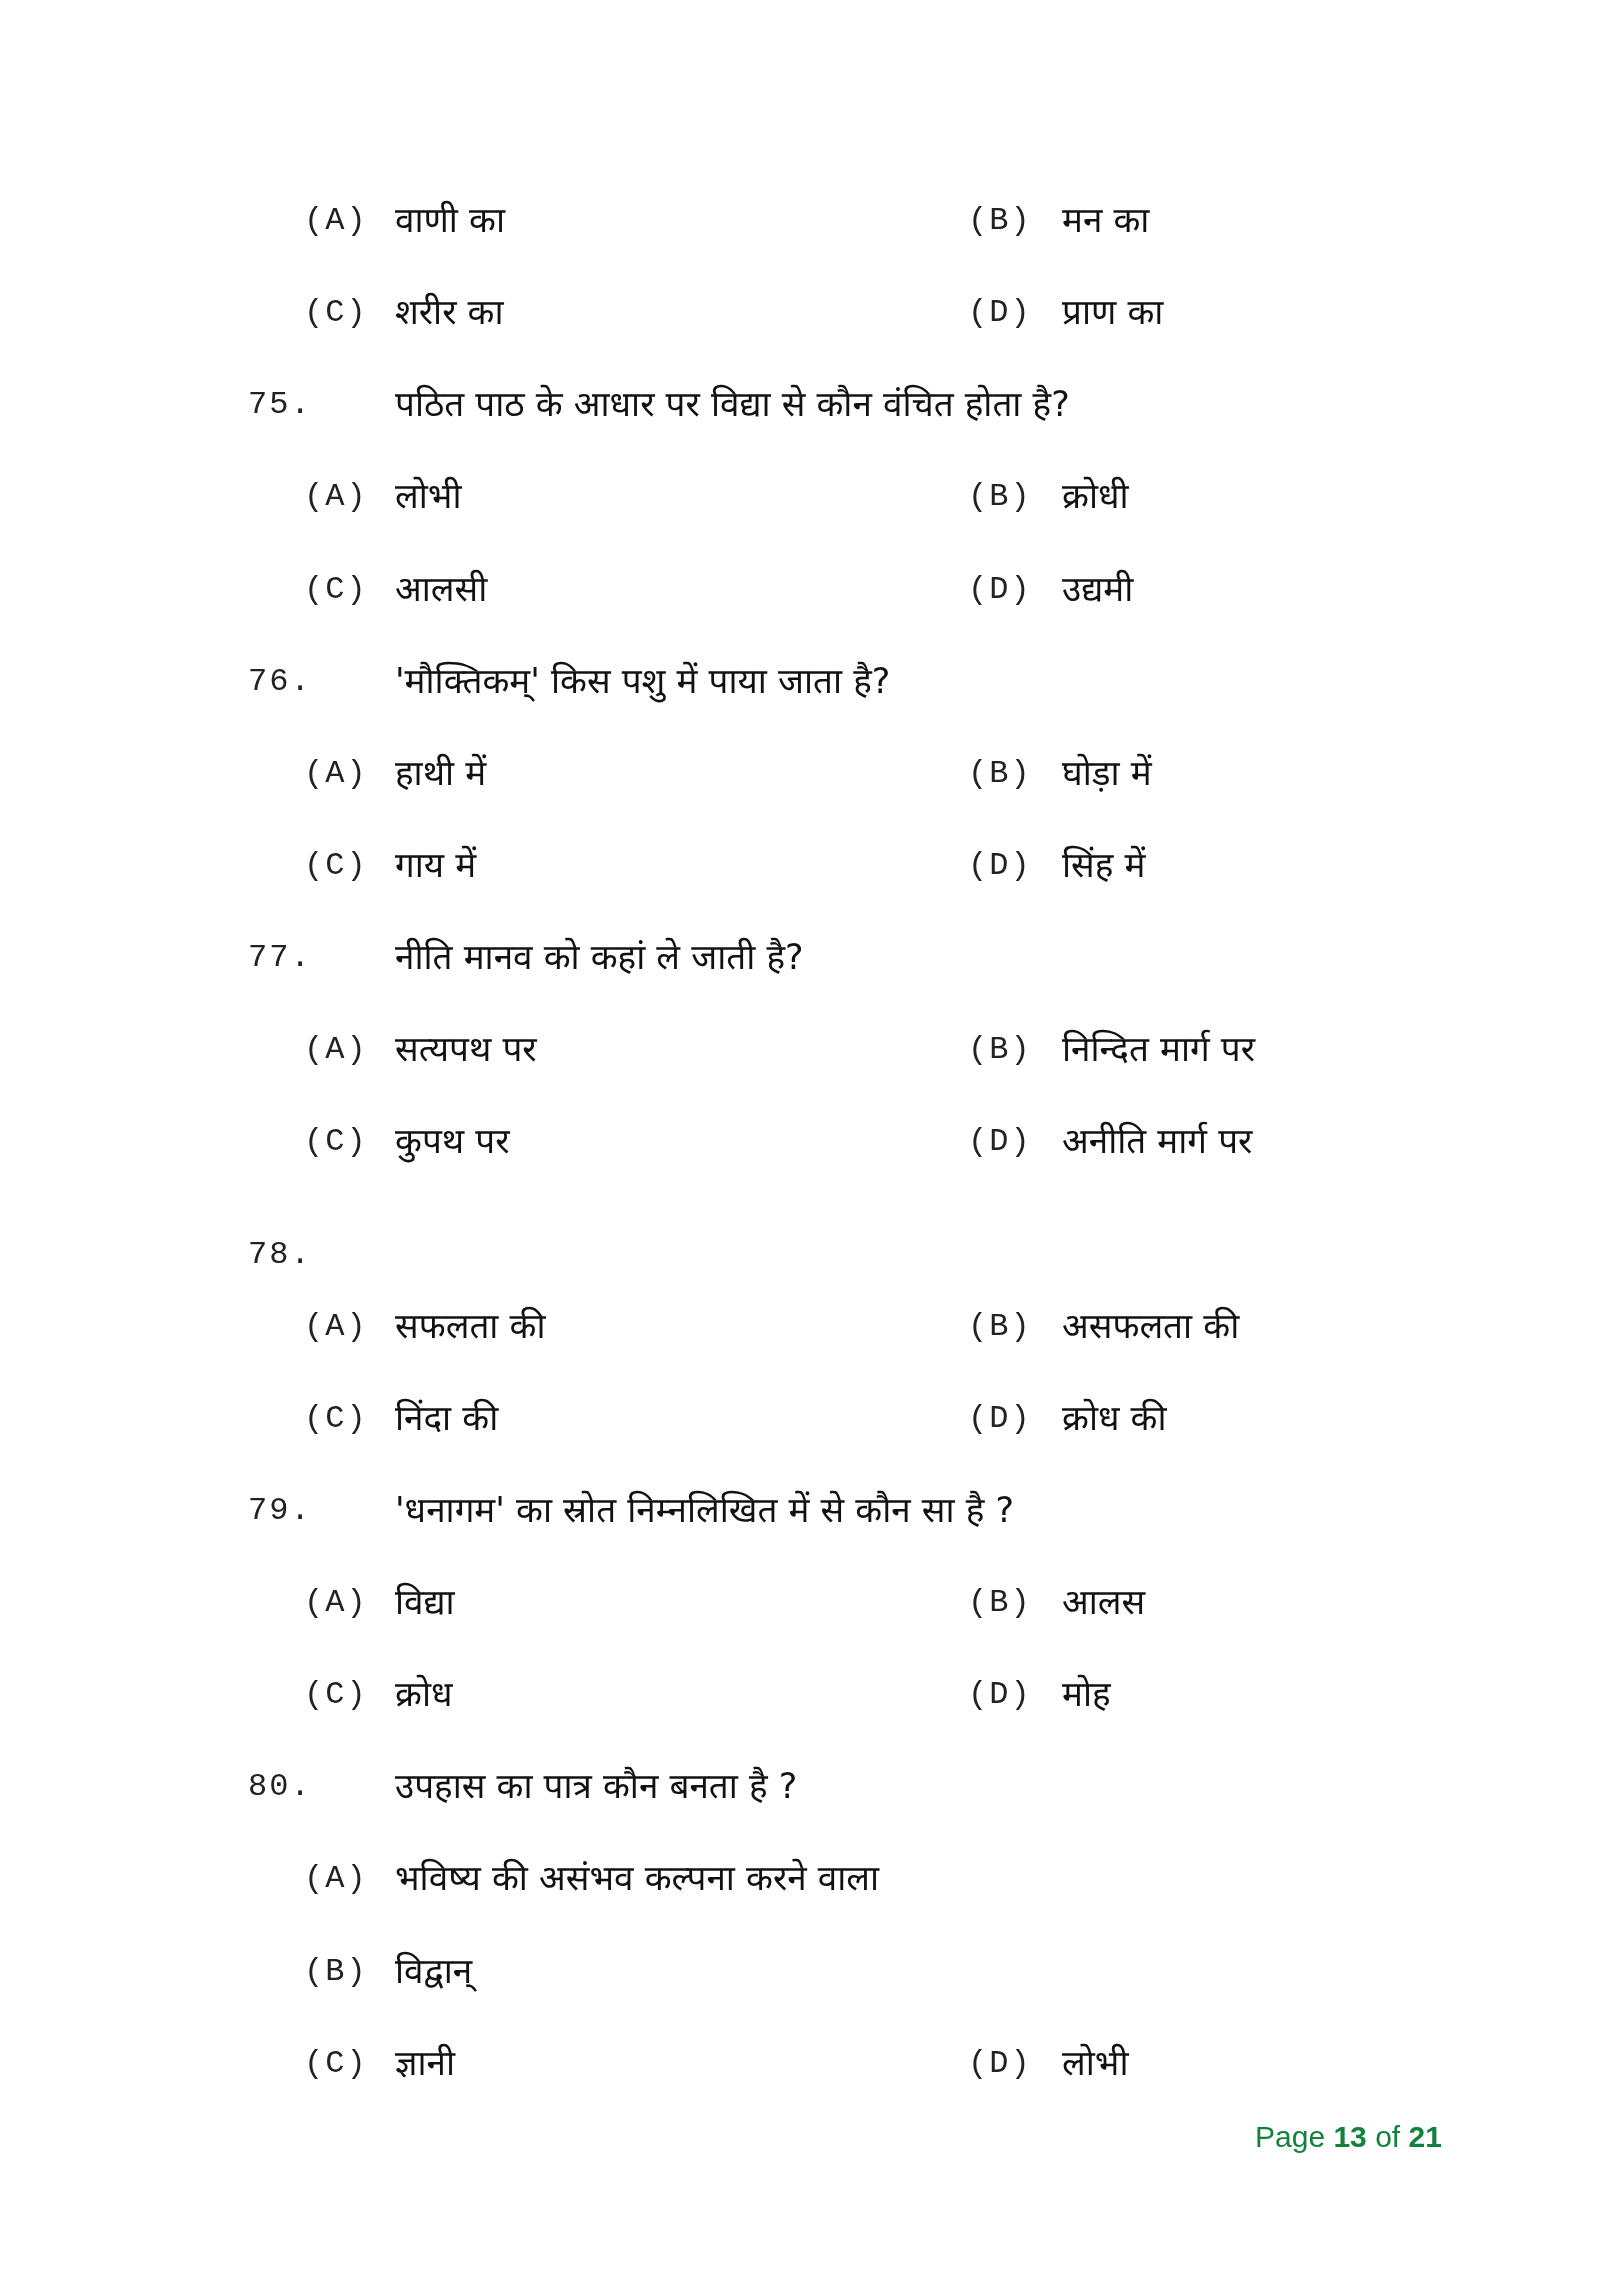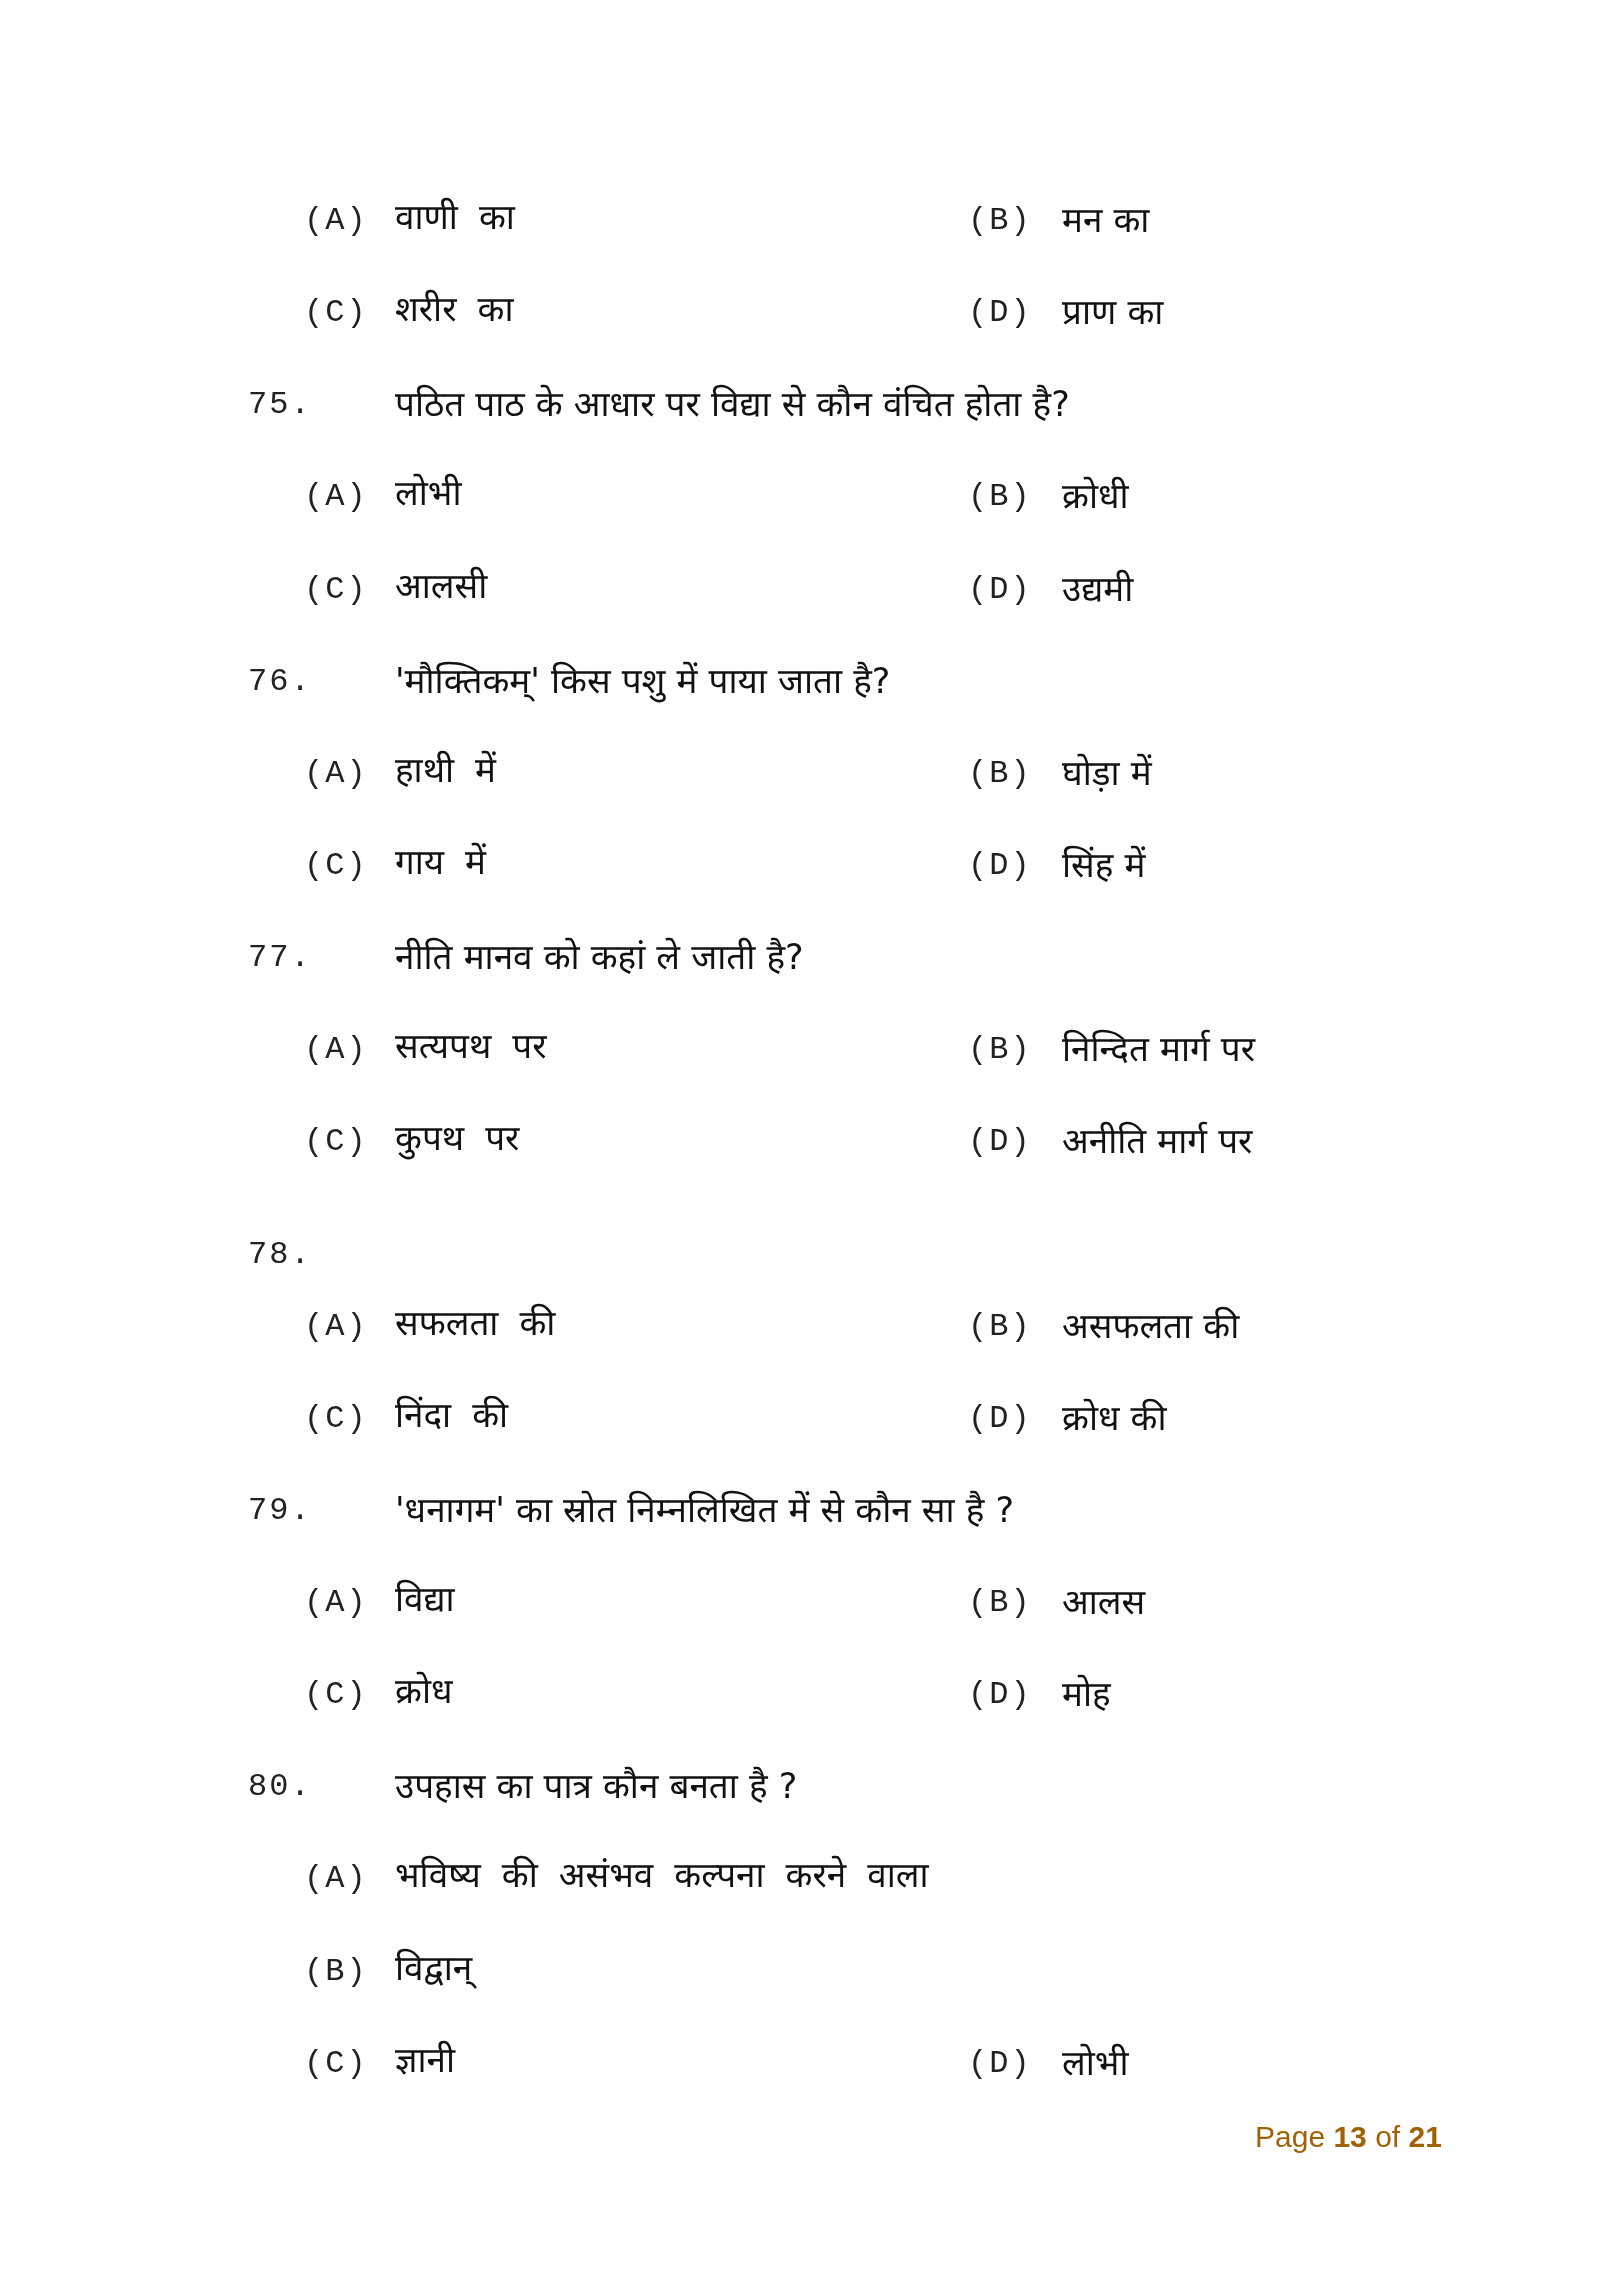--- a/index.html
+++ b/index.html
@@ -3,24 +3,24 @@
 <meta charset="utf-8">
 <style>
   html, body { margin: 0; padding: 0; background: #ffffff; }
   body { width: 1621px; height: 2293px; position: relative; overflow: hidden; color: #111; }
   .row { position: absolute; height: 49px; line-height: 49px; white-space: nowrap; }
   .mono { font-family: "Liberation Mono", "DejaVu Sans Mono", monospace; font-size: 32px; color: #222; letter-spacing: 2px; }
   .hindi { font-family: "DejaVu Sans", "Liberation Sans", sans-serif; font-size: 35px; color: #111; }
   .qnum { position: absolute; left: 248px; }
   .qtext { position: absolute; left: 395px; }
   .optlbl-l { position: absolute; left: 304px; }
-  .opttxt-l { position: absolute; left: 395px; font-family: Liberation Mono, monospace; }
+  .opttxt-l { position: absolute; left: 395px; }
   .optlbl-r { position: absolute; left: 968px; }
   .opttxt-r { position: absolute; left: 1062px; }
-  .footer { position: absolute; left: 1255px; top: 2120px; font-family: "Liberation Sans", "DejaVu Sans", sans-serif; font-size: 30px; color: #a16207; }
+  .footer { position: absolute; left: 1255px; top: 2120px; font-family: "Liberation Sans", "DejaVu Sans", sans-serif; font-size: 30px; color: #15803d; }
   .footer b { font-weight: 700; }
 </style>
 </head>
 <body>
 
 <div class="row" style="top:196px;left:0;width:1621px;">
   <span class="mono optlbl-l">(A)</span>
   <span class="hindi opttxt-l">वाणी का</span>
   <span class="mono optlbl-r">(B)</span>
   <span class="hindi opttxt-r">मन का</span>

